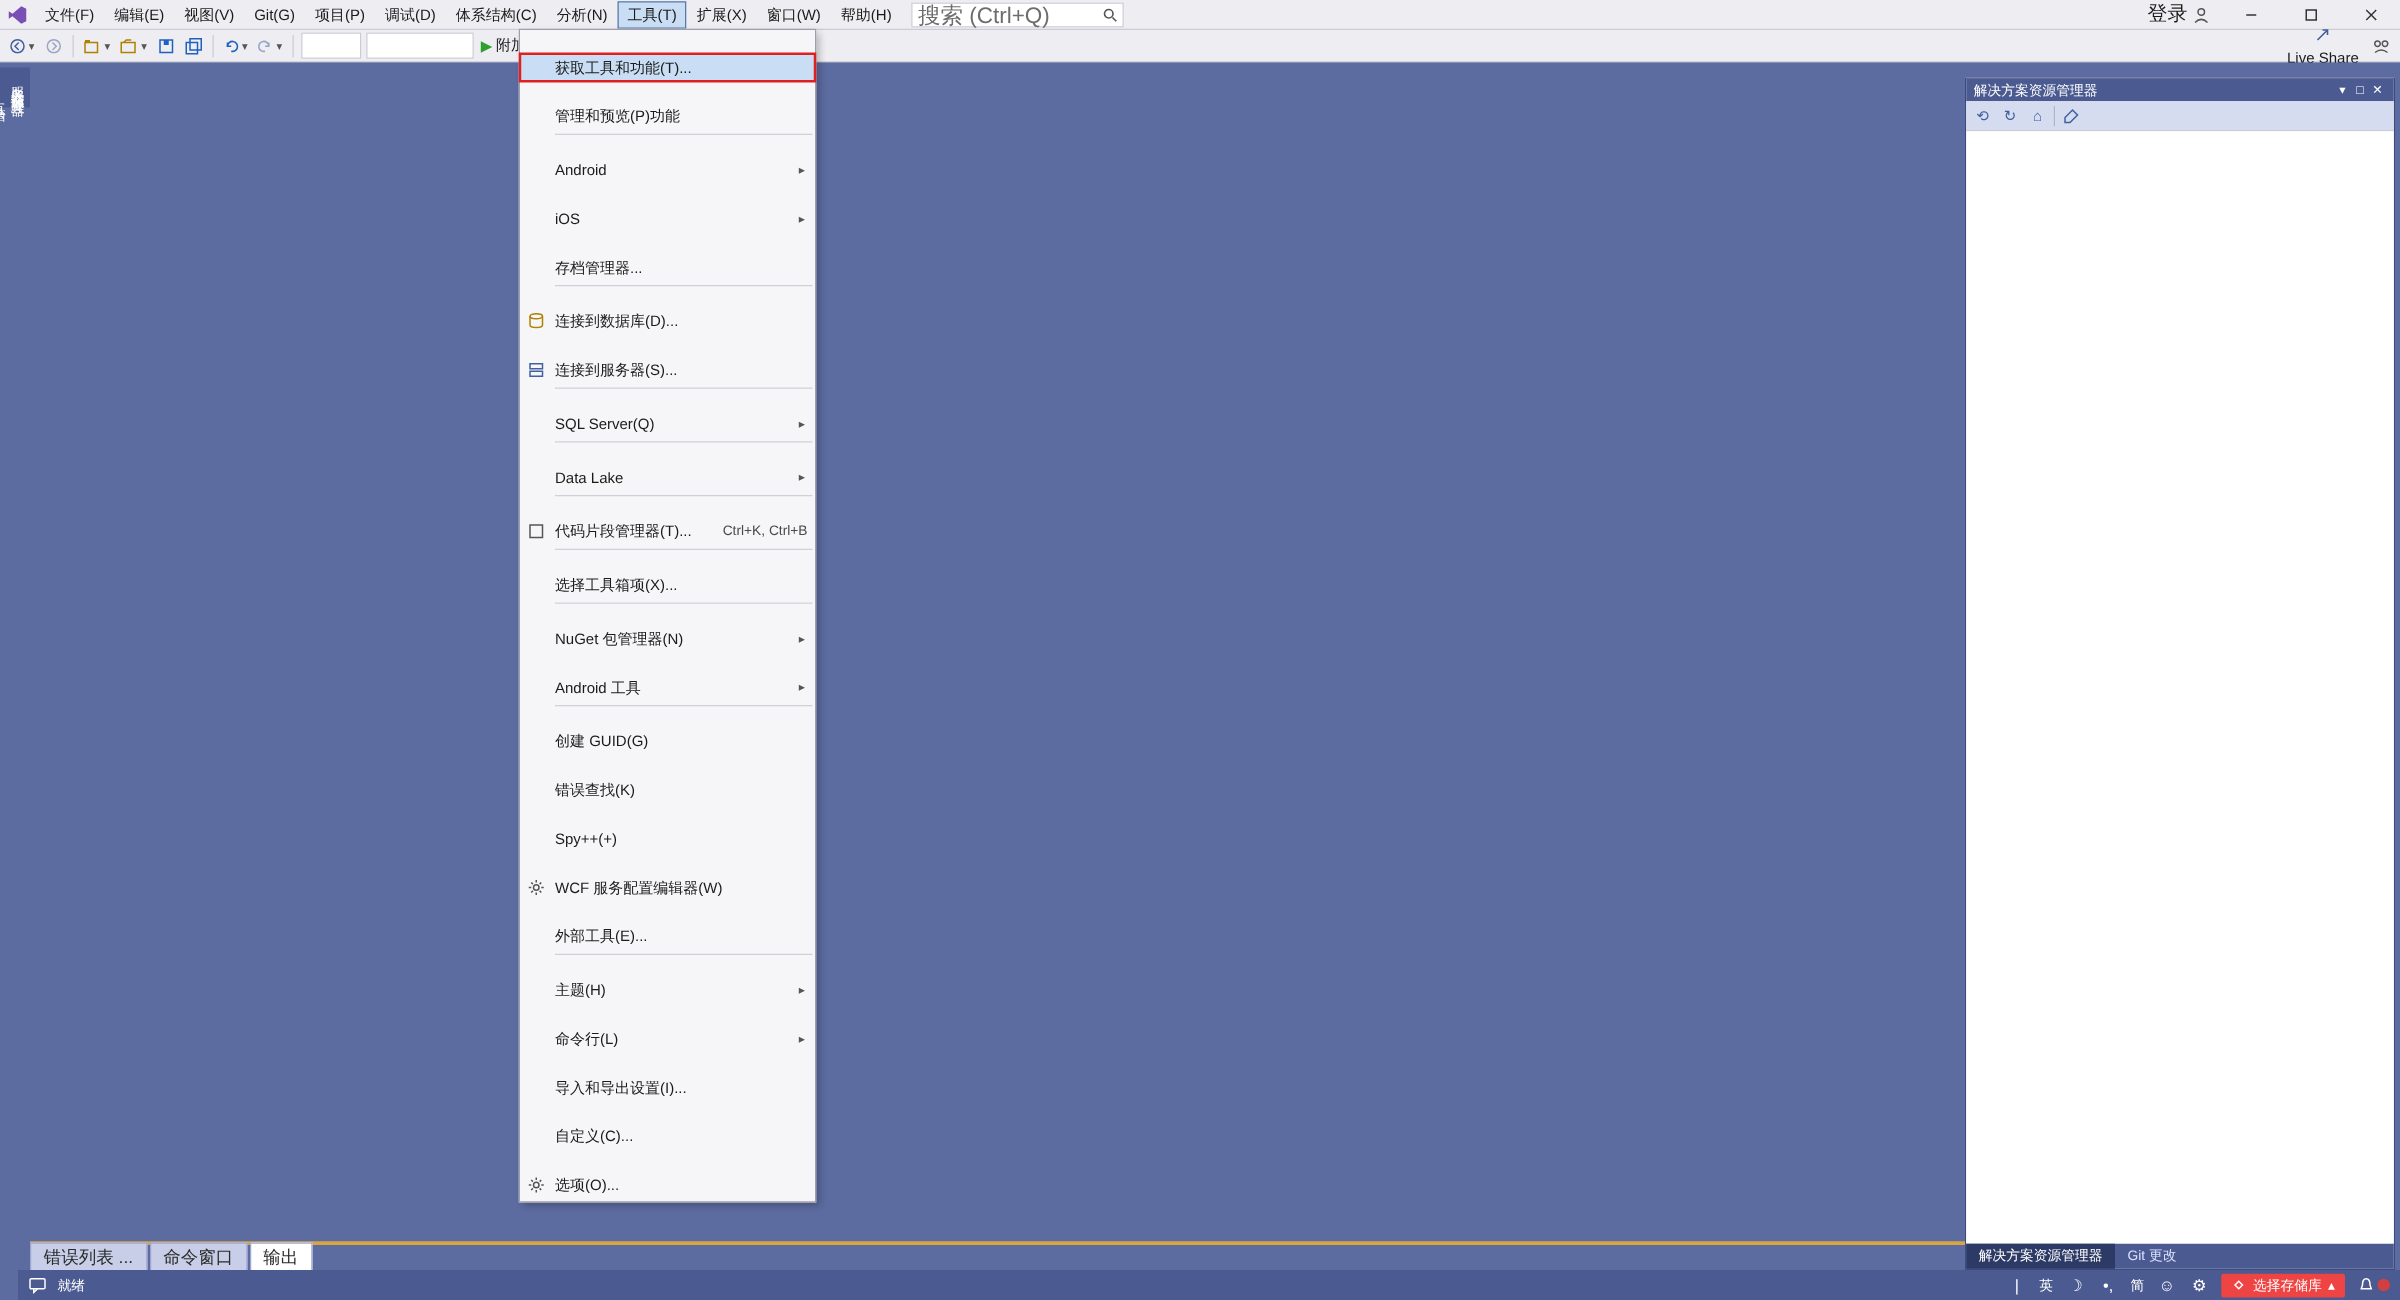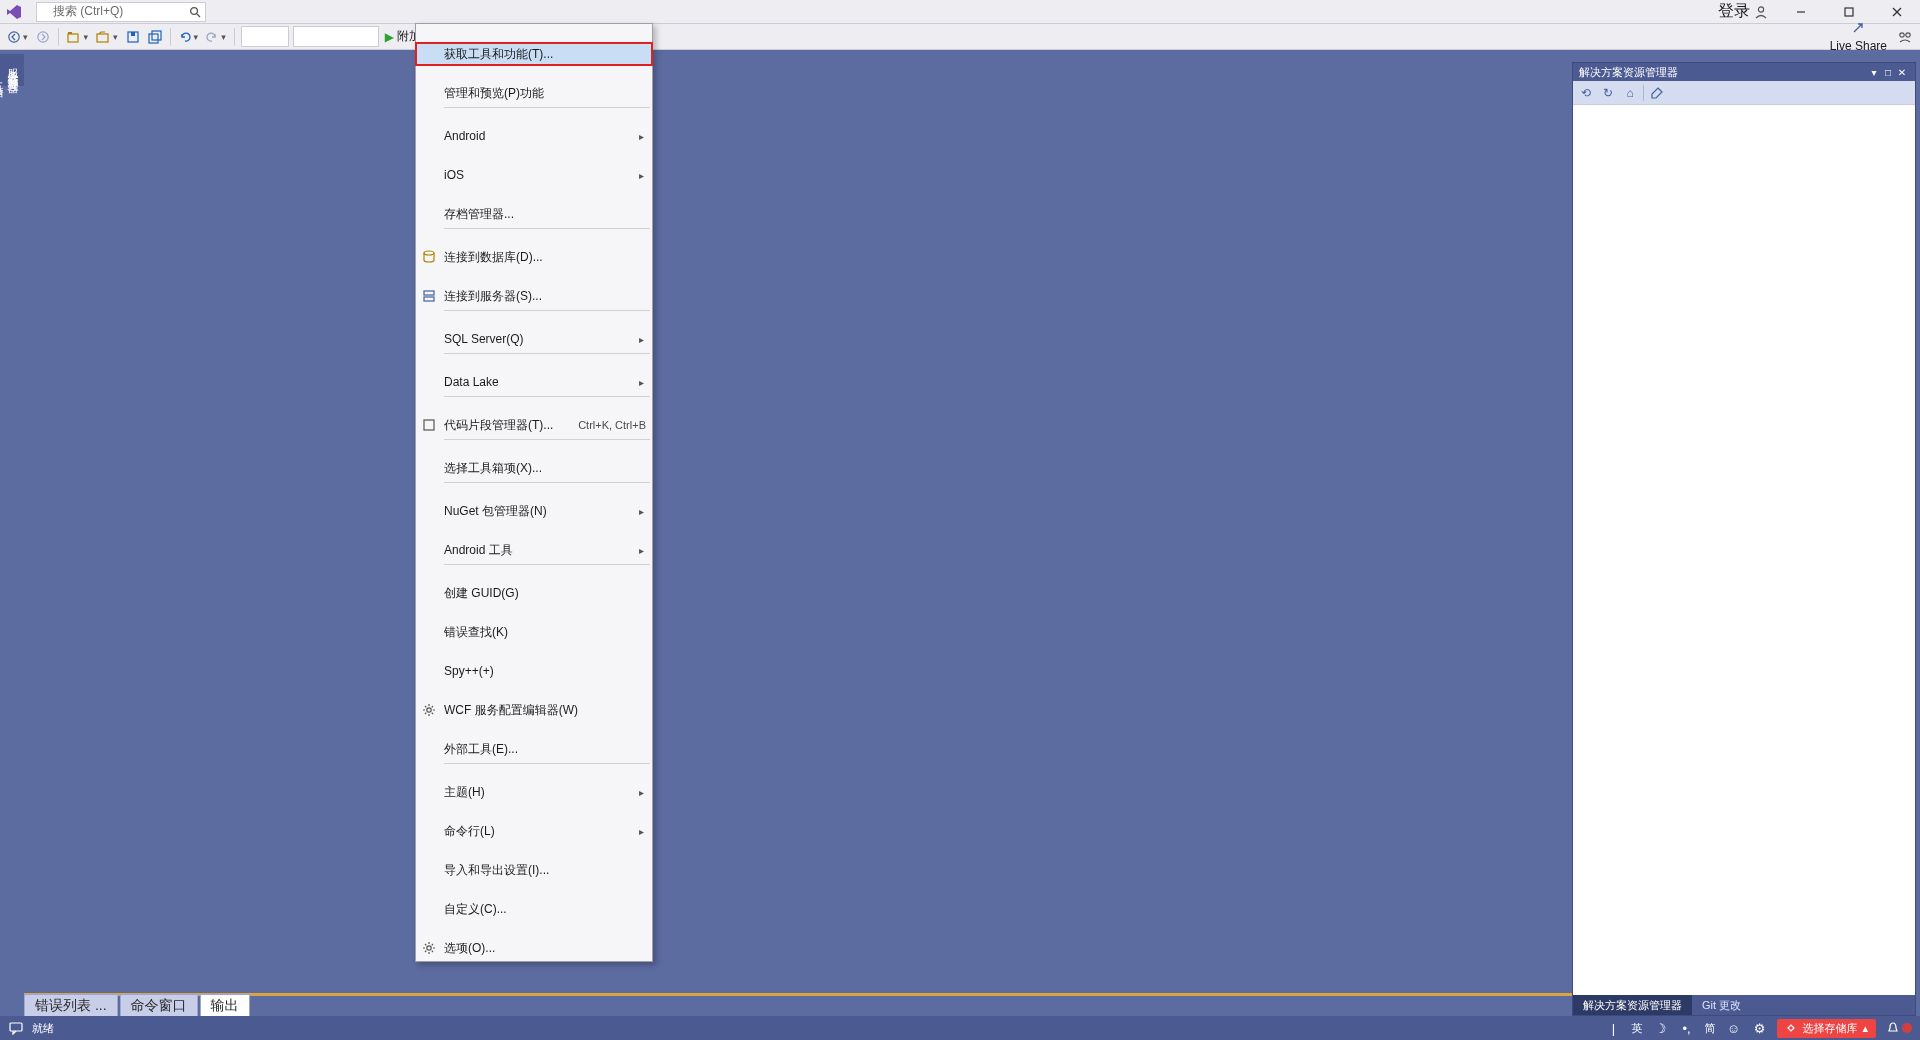--- a/index.html
+++ b/index.html
@@ -5,21 +5,21 @@
 * { margin: 0; padding: 0; box-sizing: border-box; font-family: "Microsoft YaHei", "Segoe UI", sans-serif; }
 html, body { width: 1920px; height: 1040px; overflow: hidden; background: #5c6ba0; }
 
 
 .titlebar { height: 24px; background: #eeeef2; display: flex; align-items: center; font-size: 12px; color: #1b1b1b; border-bottom: 1px solid #ccccd6; }
 .titlebar .logo { width: 24px; height: 24px; display: flex; align-items: center; justify-content: center; margin: 0 2px; }
 .menu-item { padding: 0 8px; height: 22px; line-height: 22px; cursor: default; white-space: nowrap; }
 .menu-item.open { background: #c9def5; border: 1px solid #5b7aa5; line-height: 20px; padding: 0 7px; }
 .titlebar .spacer { flex: 1; }
 .searchbox { width: 170px; height: 20px; margin: 0 8px; background: #fff; border: 1px solid #ccccd6; display: flex; align-items: center; padding: 0 4px; color: #6d6d6d; }
-.searchbox .ph { flex: 1; font-size: 12px; margin-left: 12px; }
+.searchbox .ph { flex: 1; font-size: 18px; }
 .titlebar .right { display: flex; align-items: center; gap: 6px; padding-right: 2px; }
 .win-btn { width: 42px; height: 22px; display: flex; align-items: center; justify-content: center; color: #333; font-size: 13px; }
 .login { padding: 0 6px; font-size: 16px; display: flex; align-items: center; gap: 4px; }
 
 
 .toolbar { height: 26px; background: #eeeef2; display: flex; align-items: center; padding: 0 4px; border-bottom: 1px solid #ccccd6; font-size: 12px; color: #1b1b1b; }
 .tb-btn { height: 22px; min-width: 22px; padding: 0 3px; display: flex; align-items: center; justify-content: center; border: 1px solid transparent; }
 .tb-sep { width: 1px; height: 18px; background: #ccccd6; margin: 0 4px; }
 .tb-combo { height: 21px; min-width: 48px; background: #fff; border: 1px solid #ccccd6; margin: 0 2px; display: flex; align-items: center; padding: 0 4px; }
 .tb-combo.wider { min-width: 86px; }
@@ -57,39 +57,53 @@
 .dd-sub::after { content: "▸"; position: absolute; right: 8px; font-size: 10px; color: #555; }
 .dd-sep { height: 1px; background: #d0d0d8; margin: 3px 2px 3px 28px; }
 
 
 .bottom-tabs { position: absolute; left: 24px; bottom: -1px; height: 22px; display: flex; align-items: flex-end; font-size: 14px; }
 .bottom-tabs .bt { background: #c8cee8; color: #2a2a2a; padding: 2px 10px; margin-right: 2px; border: 1px solid #9ea8cf; border-bottom: none; }
 .bottom-tabs .bt.active { background: #fff; }
 .orange-strip { position: absolute; left: 24px; right: 318px; bottom: 20px; height: 3px; background: #d9a540; }
 
 
-.statusbar { position: fixed; left: 0; right: 0; bottom: 0; height: 24px; background: #4b5a90; color: #fff; display: flex; align-items: center; font-size: 11px; padding: 0 8px; }
+.statusbar { position: fixed; left: 14px; right: 0; bottom: 0; height: 24px; background: #4b5a90; color: #fff; display: flex; align-items: center; font-size: 11px; padding: 0 8px; }
 .statusbar .left { display: flex; align-items: center; gap: 8px; }
 .statusbar .spacer { flex: 1; }
 .statusbar .right { display: flex; align-items: center; gap: 10px; }
 .statusbar .icn { width: 16px; height: 16px; display: flex; align-items: center; justify-content: center; font-size: 13px; }
 .notif-bell { display: flex; align-items: center; gap: 2px; }
 .notif-bell .dot { width: 10px; height: 10px; background: #d04040; border-radius: 50%; font-size: 8px; color:#fff; display:flex; align-items:center; justify-content:center; }
 .repo { background: #ef4444; padding: 2px 8px; border-radius: 2px; display: flex; align-items: center; gap: 5px; }
 svg { display: block; }
 </style>
 </head>
 <body>
 
 <div class="titlebar">
   <div class="logo">
     <svg width="16" height="16" viewBox="0 0 16 16">
         <path d="M11 1 L15 3 V13 L11 15 L4 9 L1 11 V5 L4 7 Z" fill="#7a4fb5"></path>
       </svg>
   </div>
+  <div id="menu-items" style="display: flex;">
+      <span class="menu-item">文件(F)</span>
+      <span class="menu-item">编辑(E)</span>
+      <span class="menu-item">视图(V)</span>
+      <span class="menu-item">Git(G)</span>
+      <span class="menu-item">项目(P)</span>
+      <span class="menu-item">调试(D)</span>
+      <span class="menu-item">体系结构(C)</span>
+      <span class="menu-item">分析(N)</span>
+      <span class="menu-item open">工具(T)</span>
+      <span class="menu-item">扩展(X)</span>
+      <span class="menu-item">窗口(W)</span>
+      <span class="menu-item">帮助(H)</span>
+    </div>
   <div class="searchbox">
     <span class="ph">搜索 (Ctrl+Q)</span>
     <span>
       <svg width="12" height="12" viewBox="0 0 12 12">
           <circle cx="5" cy="5" r="3.4" fill="none" stroke="#555" stroke-width="1.3"></circle>
           <line x1="8" y1="8" x2="11" y2="11" stroke="#555" stroke-width="1.3"></line>
         </svg>
     </span>
   </div>
   <div class="spacer"></div>

